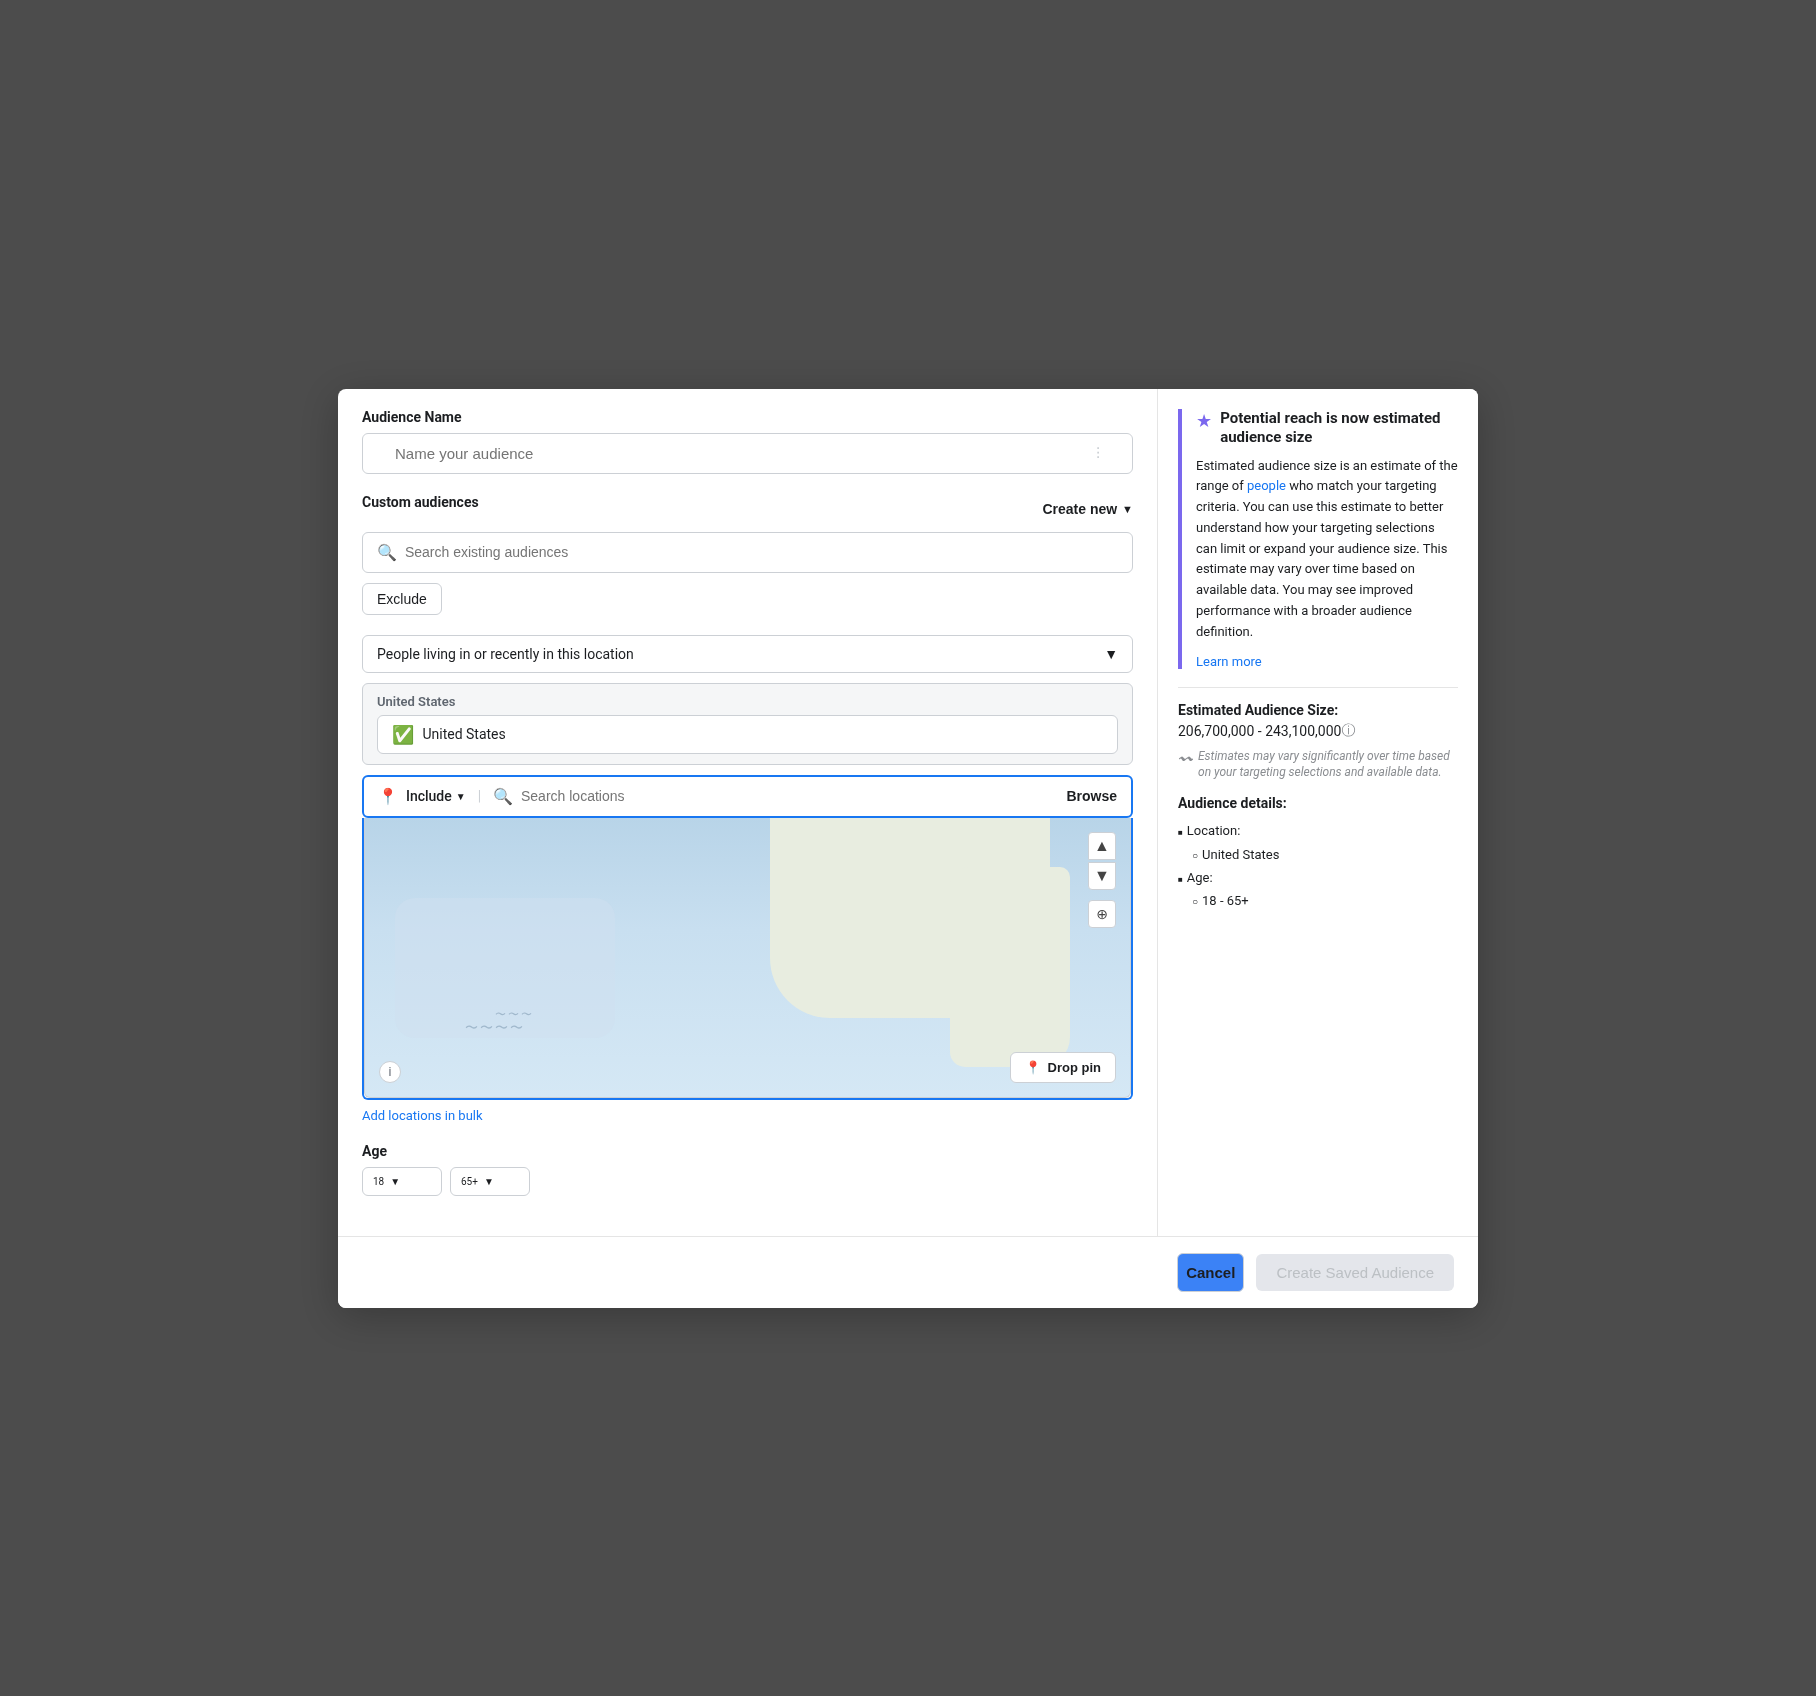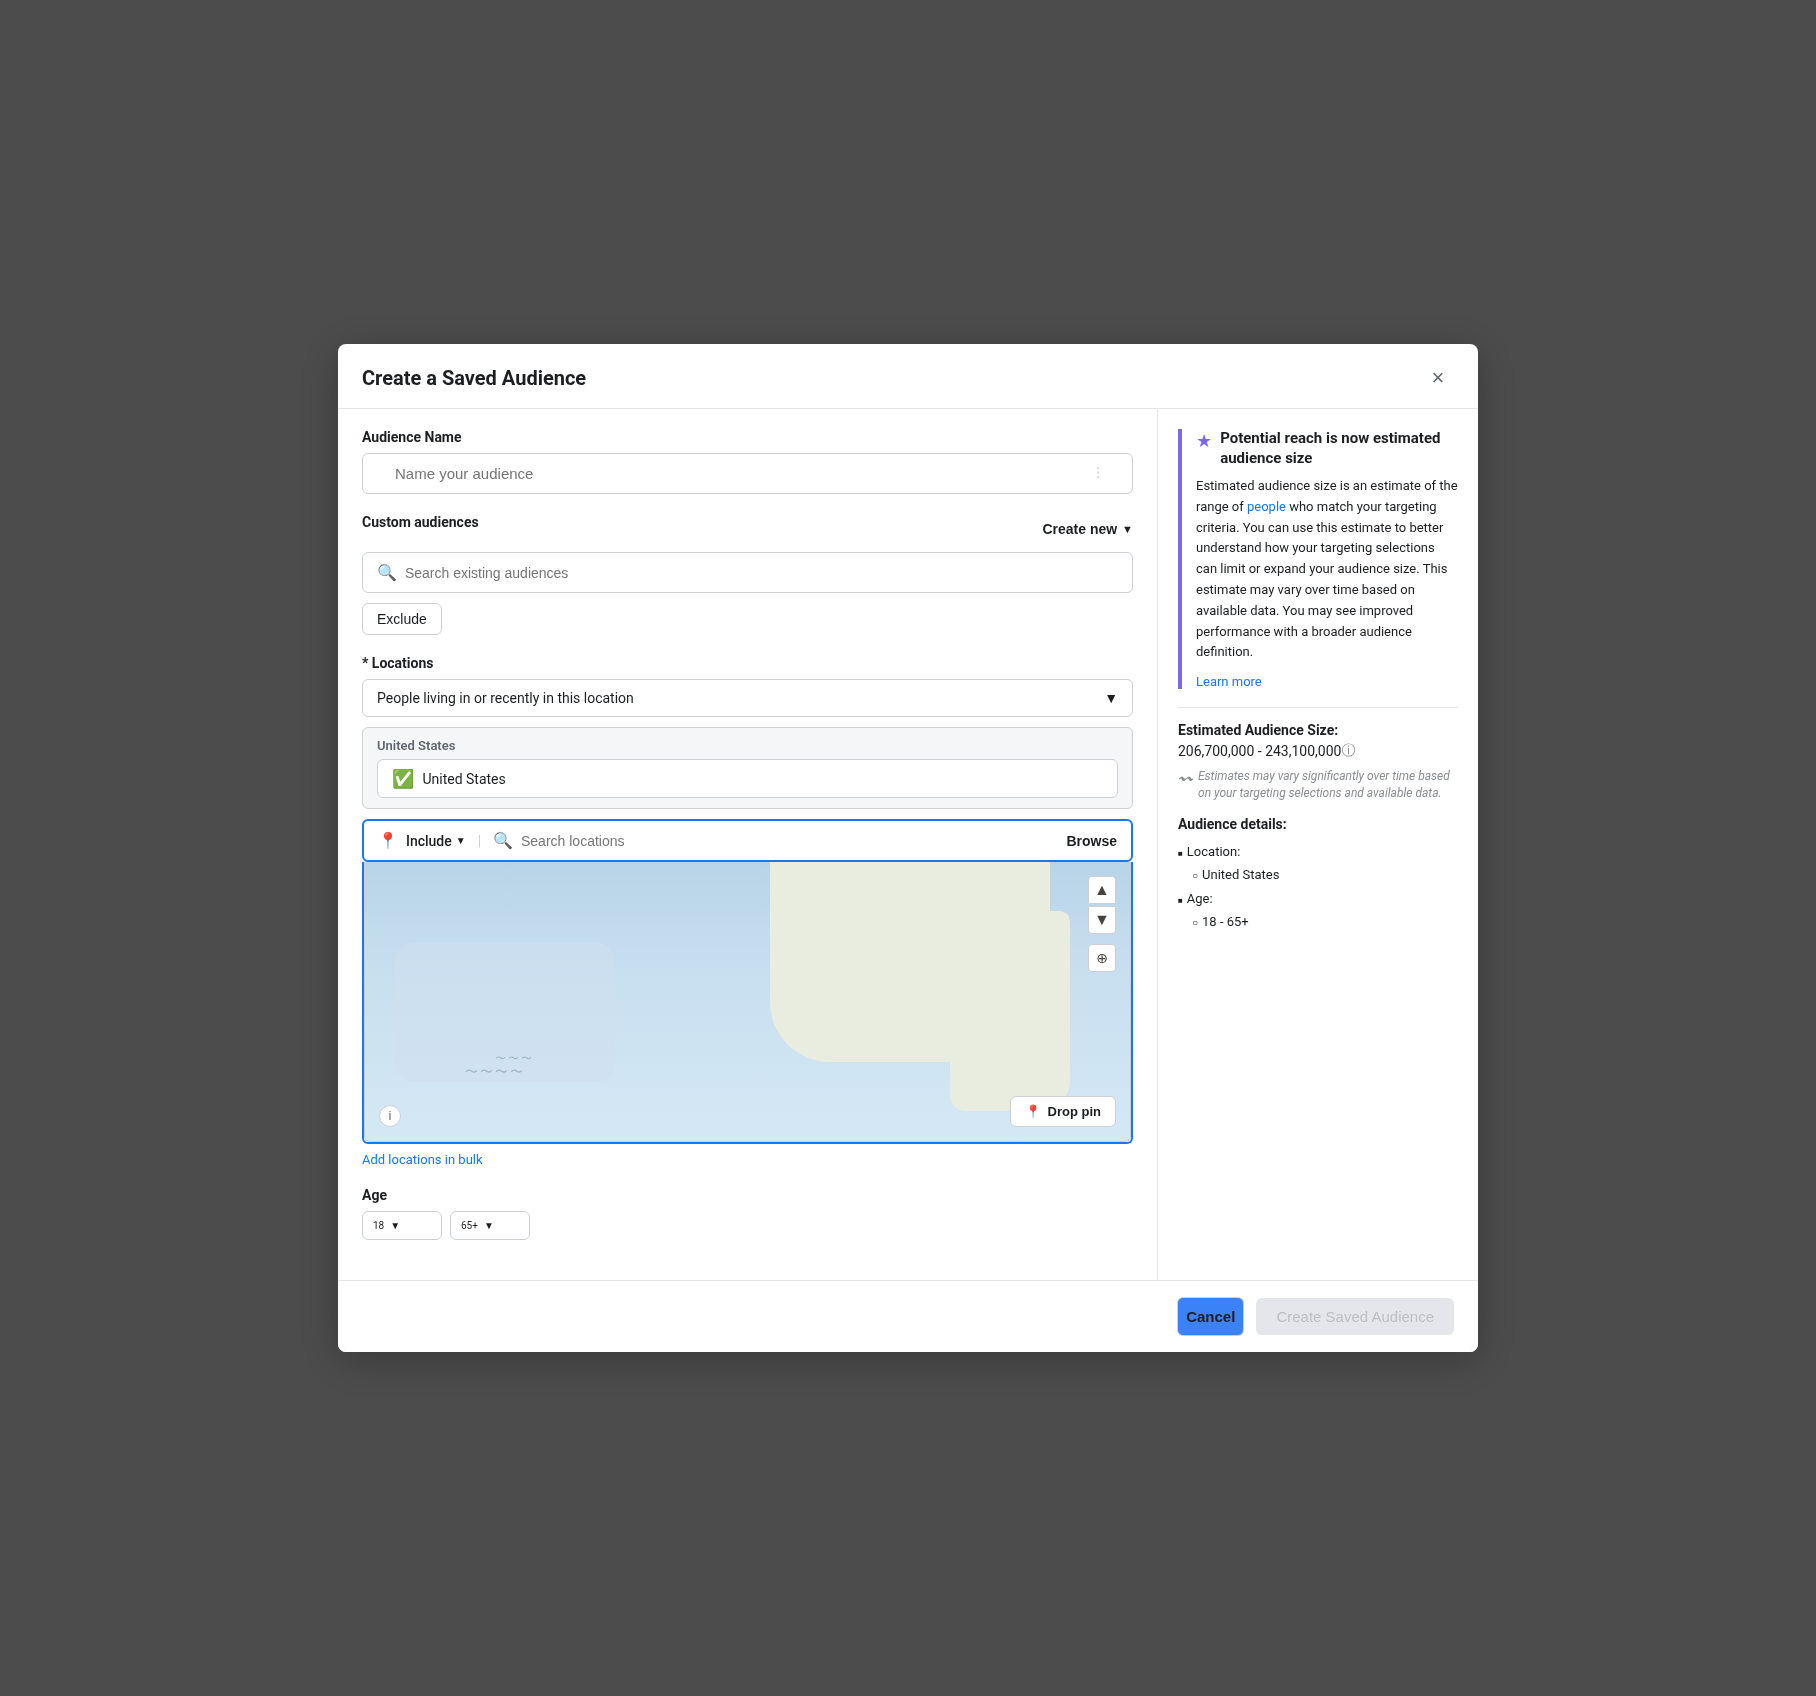--- a/index.html
+++ b/index.html
@@ -519,24 +519,20 @@
       border-radius: 0 0 6px 6px;
       overflow: hidden;
     }
   </style>
 </head>
 <body>
 
 <div class="modal-overlay">
   <div class="modal">
 
-    <div class="modal-header">
-      <span class="modal-title">Create a Saved Audience</span>
-      <button class="close-btn">×</button>
-    </div>
 
     <div class="modal-body">
 
       <div class="main-panel">
 
         
         <label class="field-label">Audience Name</label>
         <div class="audience-name-input">
           <input type="text" placeholder="Name your audience" style="">
           <span class="bars-icon">⫶</span>
@@ -554,21 +550,20 @@
         
         <div class="search-box">
           <span class="search-icon-svg">🔍</span>
           <input type="text" placeholder="Search existing audiences" style="">
         </div>
 
         
         <button class="exclude-btn">Exclude</button>
 
         
-        <div class="locations-label">* Locations</div>
 
         
         <div class="location-dropdown">
           <span>People living in or recently in this location</span>
           <span>▼</span>
         </div>
 
         
         <div class="location-box">
           <div class="location-box-title">United States</div>

